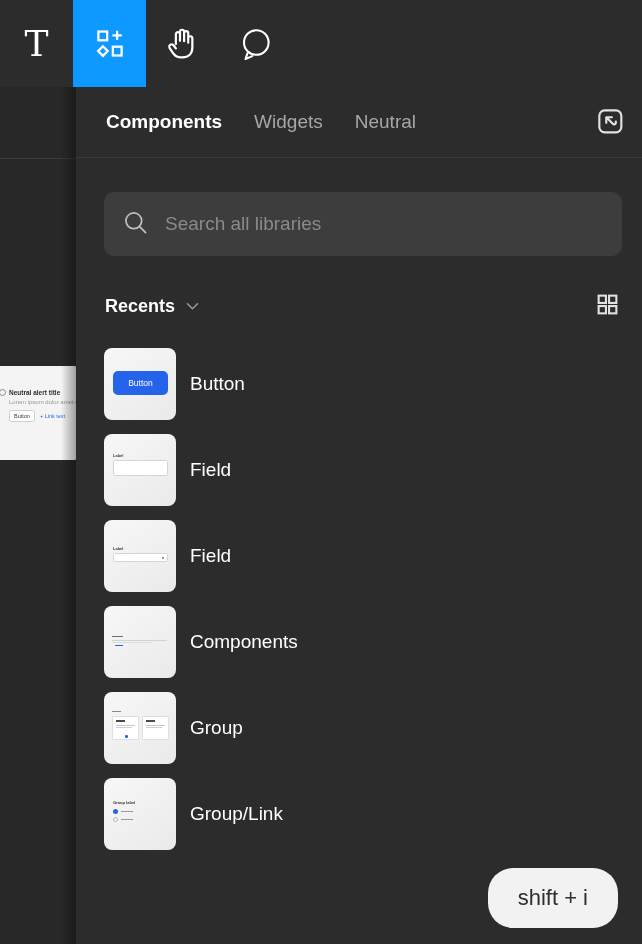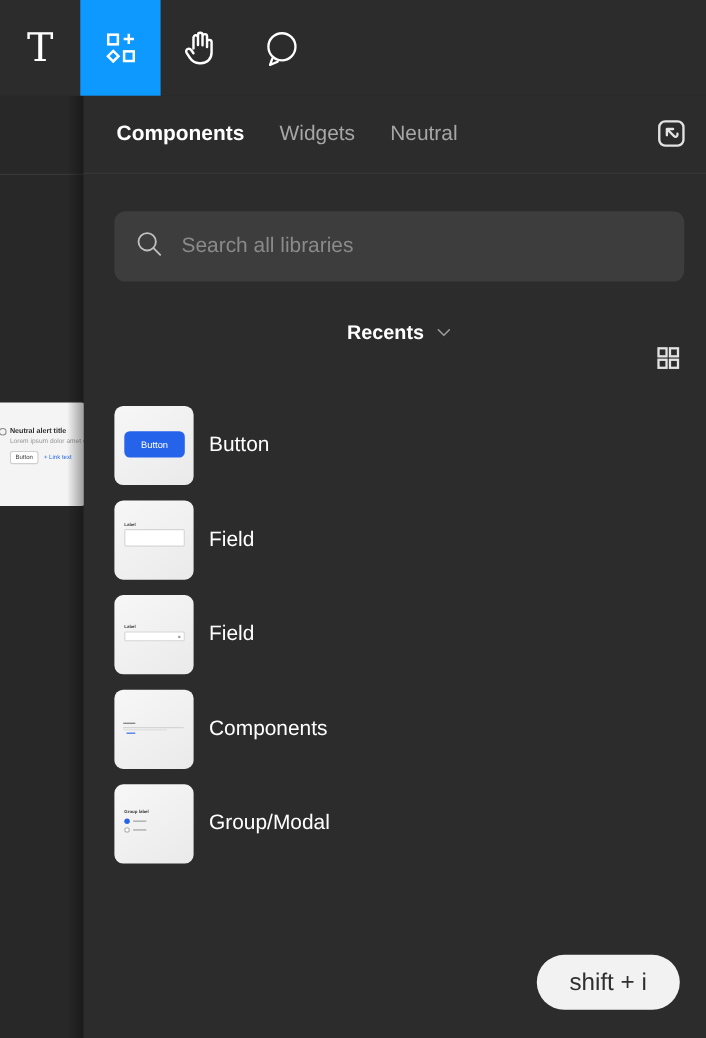--- a/index.html
+++ b/index.html
@@ -37,21 +37,21 @@
   .tab.active { color:#ffffff; font-weight:bold; }
   .popout { margin-left:auto; margin-right:14px; width:36px; height:36px; background:transparent; border:none;
       display:flex; align-items:center; justify-content:center; cursor:pointer; }
 
   .searchbar { margin:34px 20px 0 28px; height:64px; background:#3d3d3d; border-radius:10px;
       display:flex; align-items:center; padding:0 18px; }
   .searchbar input { flex:1; margin-left:16px; background:transparent; border:none; outline:none;
       font-family:"Liberation Sans", sans-serif; font-size:19px; color:#f0abfc; }
   .searchbar input::placeholder { color:#8a8a8a; }
 
-  .section-row { margin:36px 22px 0 29px; display:flex; align-items:center;flex-direction:column; }
+  .section-row { margin:36px 22px 0 29px; display:flex; align-items:center; }
   .section-left { display:flex; align-items:center; gap:11px; cursor:pointer; }
   .section-title { font-size:18px; font-weight:bold; color:#fff; }
   .grid-btn { margin-left:auto; background:transparent; border:none; cursor:pointer; display:flex; }
 
   .items { margin:28px 20px 0 28px; }
   .item { display:flex; align-items:center; margin-bottom:14px; cursor:pointer; }
   .thumb { position:relative; flex:none; width:72px; height:72px; border-radius:8px;
       background:linear-gradient(145deg,#f7f7f7,#eaeaea); overflow:hidden; }
   .item-label { margin-left:14px; font-size:19px; color:#ffffff; white-space:nowrap; }
 
@@ -87,21 +87,21 @@
   .g-l1 { position:absolute; left:3px; top:7.5px; width:19px; height:0.8px; background:#c6c6c6; }
   .g-l2 { position:absolute; left:3px; top:10px; width:16px; height:0.8px; background:#d0d0d0; }
   .g-dot { position:absolute; left:12px; bottom:1.5px; width:2.5px; height:2.5px; border-radius:50%; background:#2563eb; }
 
   .r-label { position:absolute; left:9px; top:23px; font-size:4px; font-weight:bold; color:#333; line-height:1; }
   .r-c1 { position:absolute; left:9px; top:31px; width:5px; height:5px; border-radius:50%; background:#2563eb; }
   .r-t1 { position:absolute; left:17px; top:33px; width:12px; height:1px; background:#9a9a9a; }
   .r-c2 { position:absolute; left:9px; top:39px; width:5px; height:5px; border-radius:50%; background:#fff; border:0.5px solid #b0b0b0; }
   .r-t2 { position:absolute; left:17px; top:41px; width:12px; height:1px; background:#9a9a9a; }
 
-  .shortcut-pill { position:absolute; right:24px; bottom:26px; height:50px; padding:0 30px; border-radius:25px;
+  .shortcut-pill { position:absolute; right:24px; bottom:16px; height:60px; padding:0 30px; border-radius:25px;
       background:#f2f2f2; color:#2f2f2f; font-size:22px; display:flex; align-items:center; white-space:nowrap;text-align:right; }
 </style>
 </head>
 <body>
 
 <div class="app">
 
   <header class="toolbar">
     <div class="tool">
       <span class="t-glyph">T</span>
@@ -226,30 +226,47 @@
       <div class="item">
         <div class="thumb pv-alert">
           <div class="a-title"></div>
             <div class="a-line1"></div>
             <div class="a-line2"></div>
             <div class="a-link"></div>
         </div>
         <span class="item-label">Components</span>
       </div>
 
+      <div class="item">
+        <div class="thumb pv-group">
+          <div class="g-label"></div>
+          <div class="g-card g1">
+              <div class="g-t"></div>
+              <div class="g-l1"></div>
+              <div class="g-l2"></div>
+              <div class="g-dot"></div>
+            </div>
+          <div class="g-card g2">
+              <div class="g-t"></div>
+              <div class="g-l1"></div>
+              <div class="g-l2"></div>
+            </div>
+        </div>
+        <span class="item-label">Group</span>
+      </div>
 
       <div class="item">
         <div class="thumb pv-radio">
           <span class="r-label">Group label</span>
           <div class="r-c1"></div>
             <div class="r-t1"></div>
           <div class="r-c2"></div>
             <div class="r-t2"></div>
         </div>
-        <span class="item-label">Group/Modal</span>
+        <span class="item-label">Group/Link</span>
       </div>
 
     </div>
 
     <div class="shortcut-pill">shift + i</div>
   </section>
 
 </div>
 
 </body></html>

